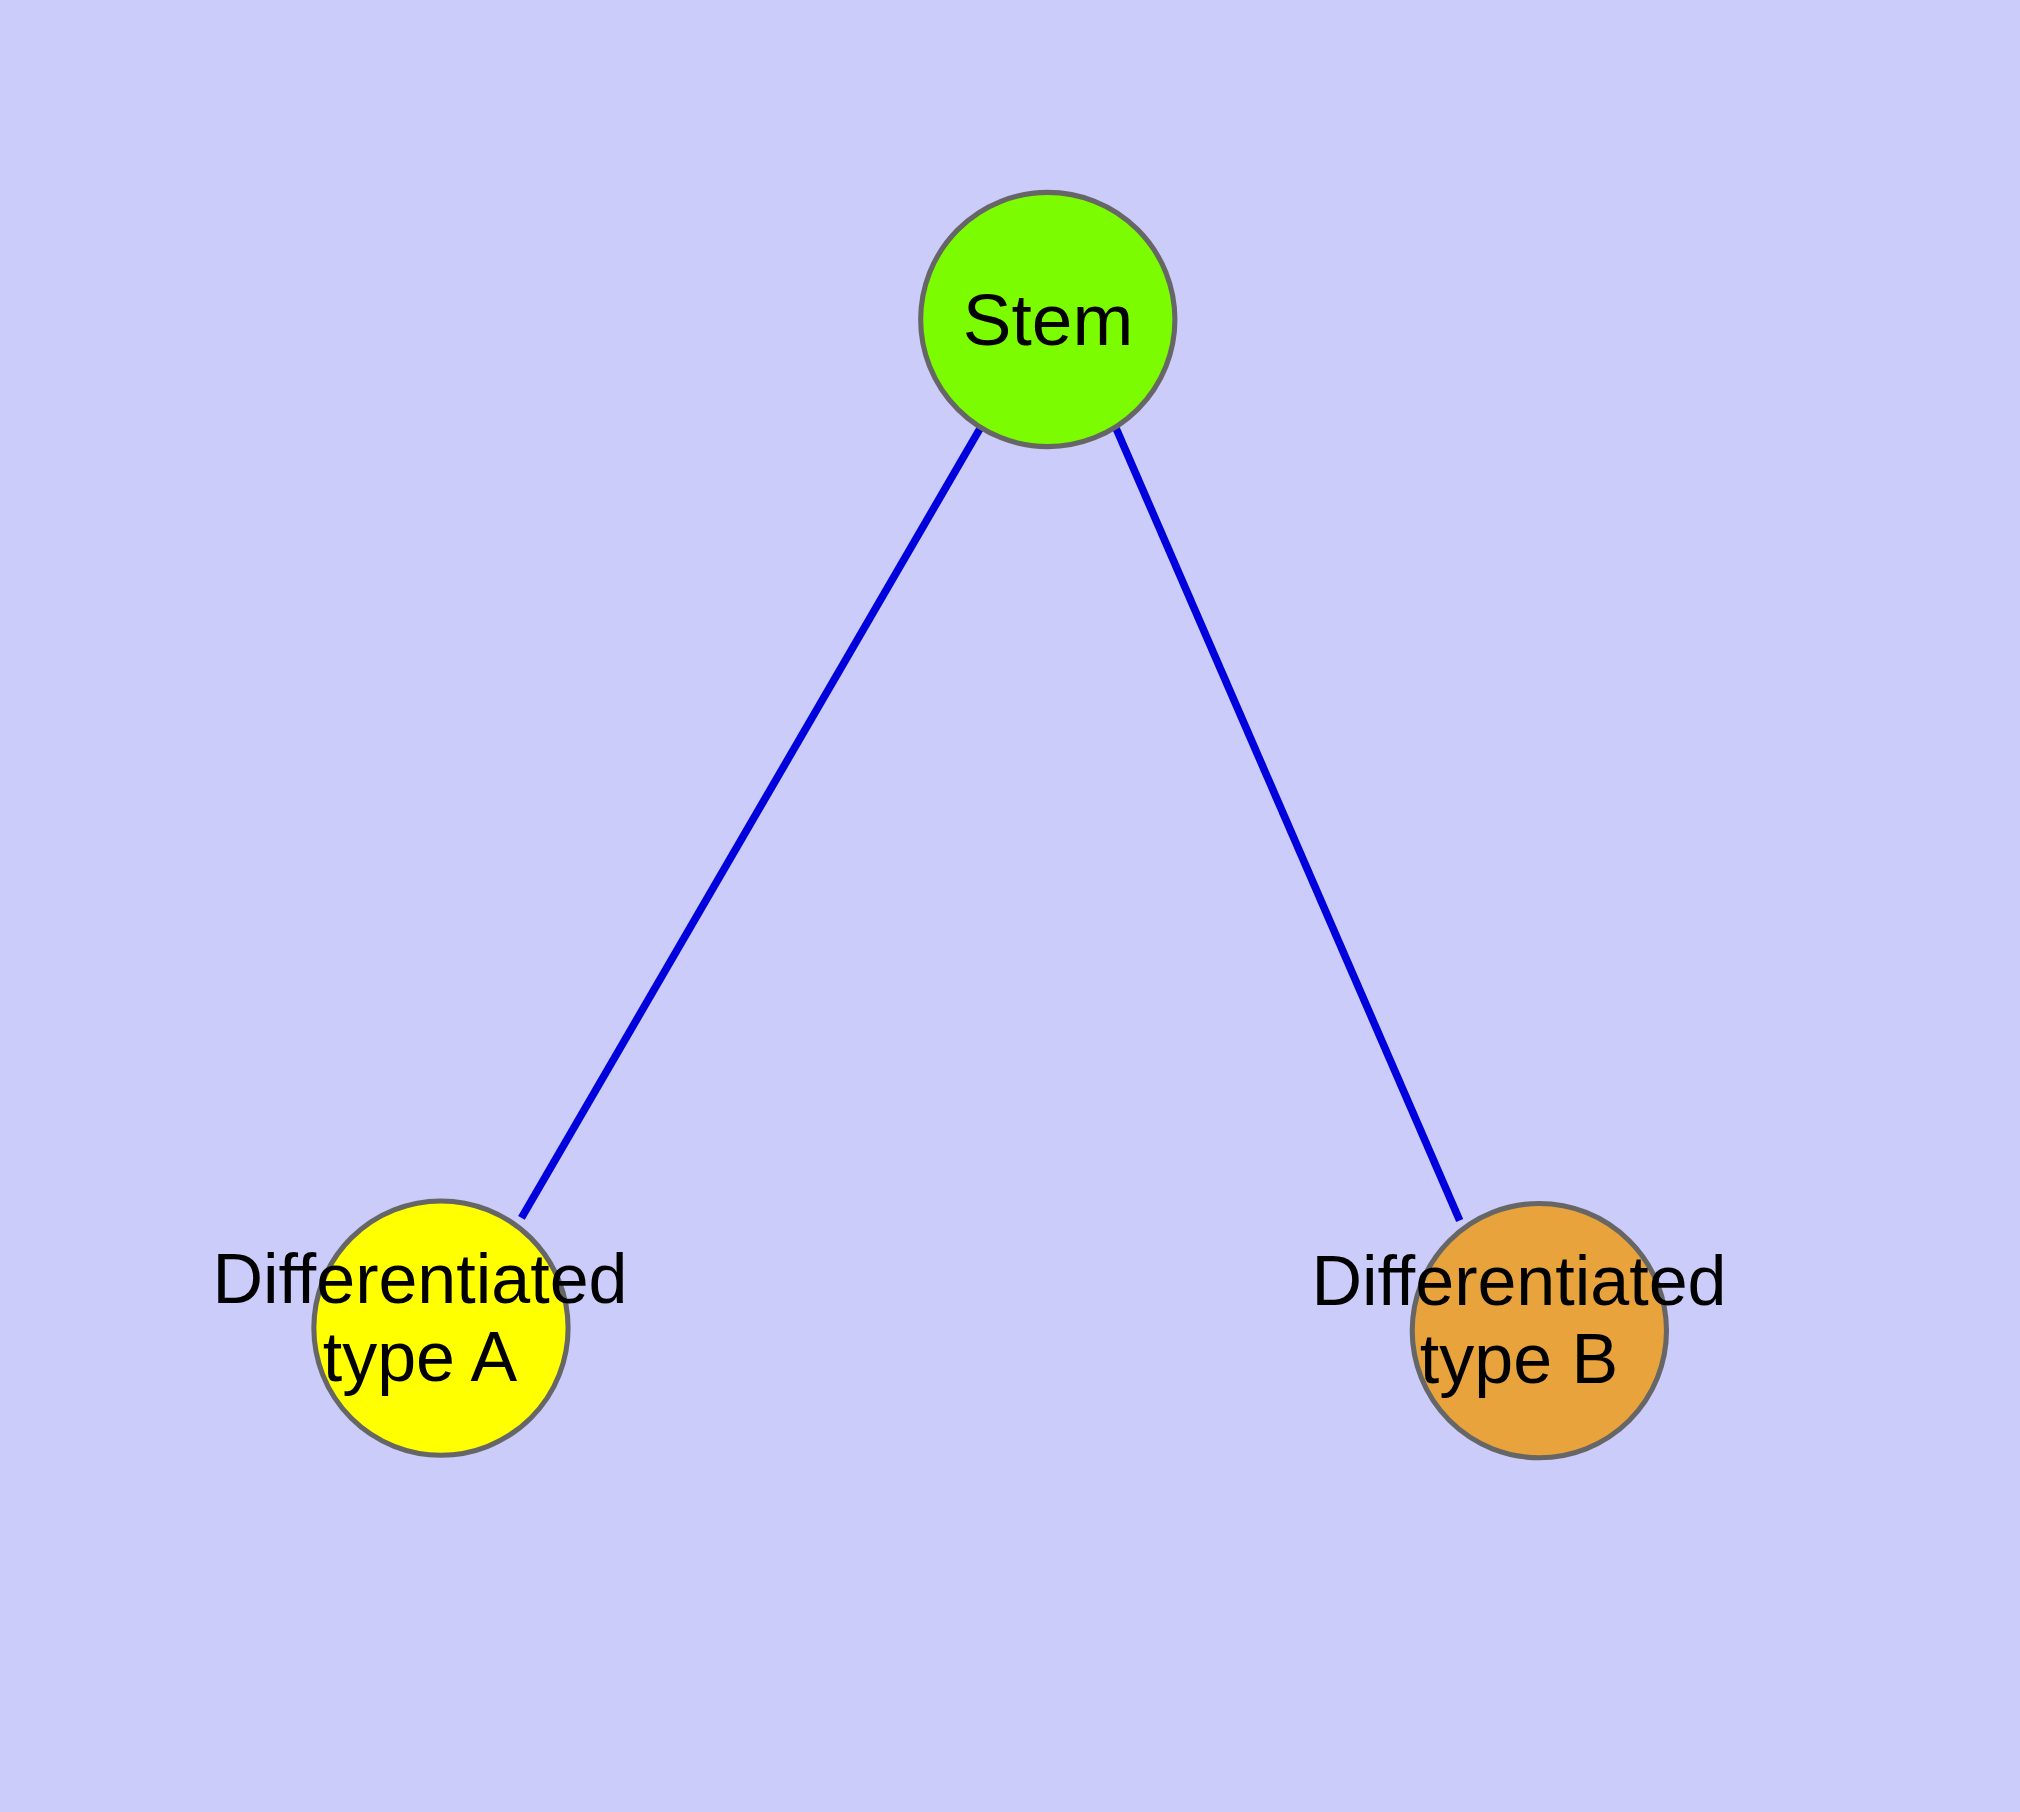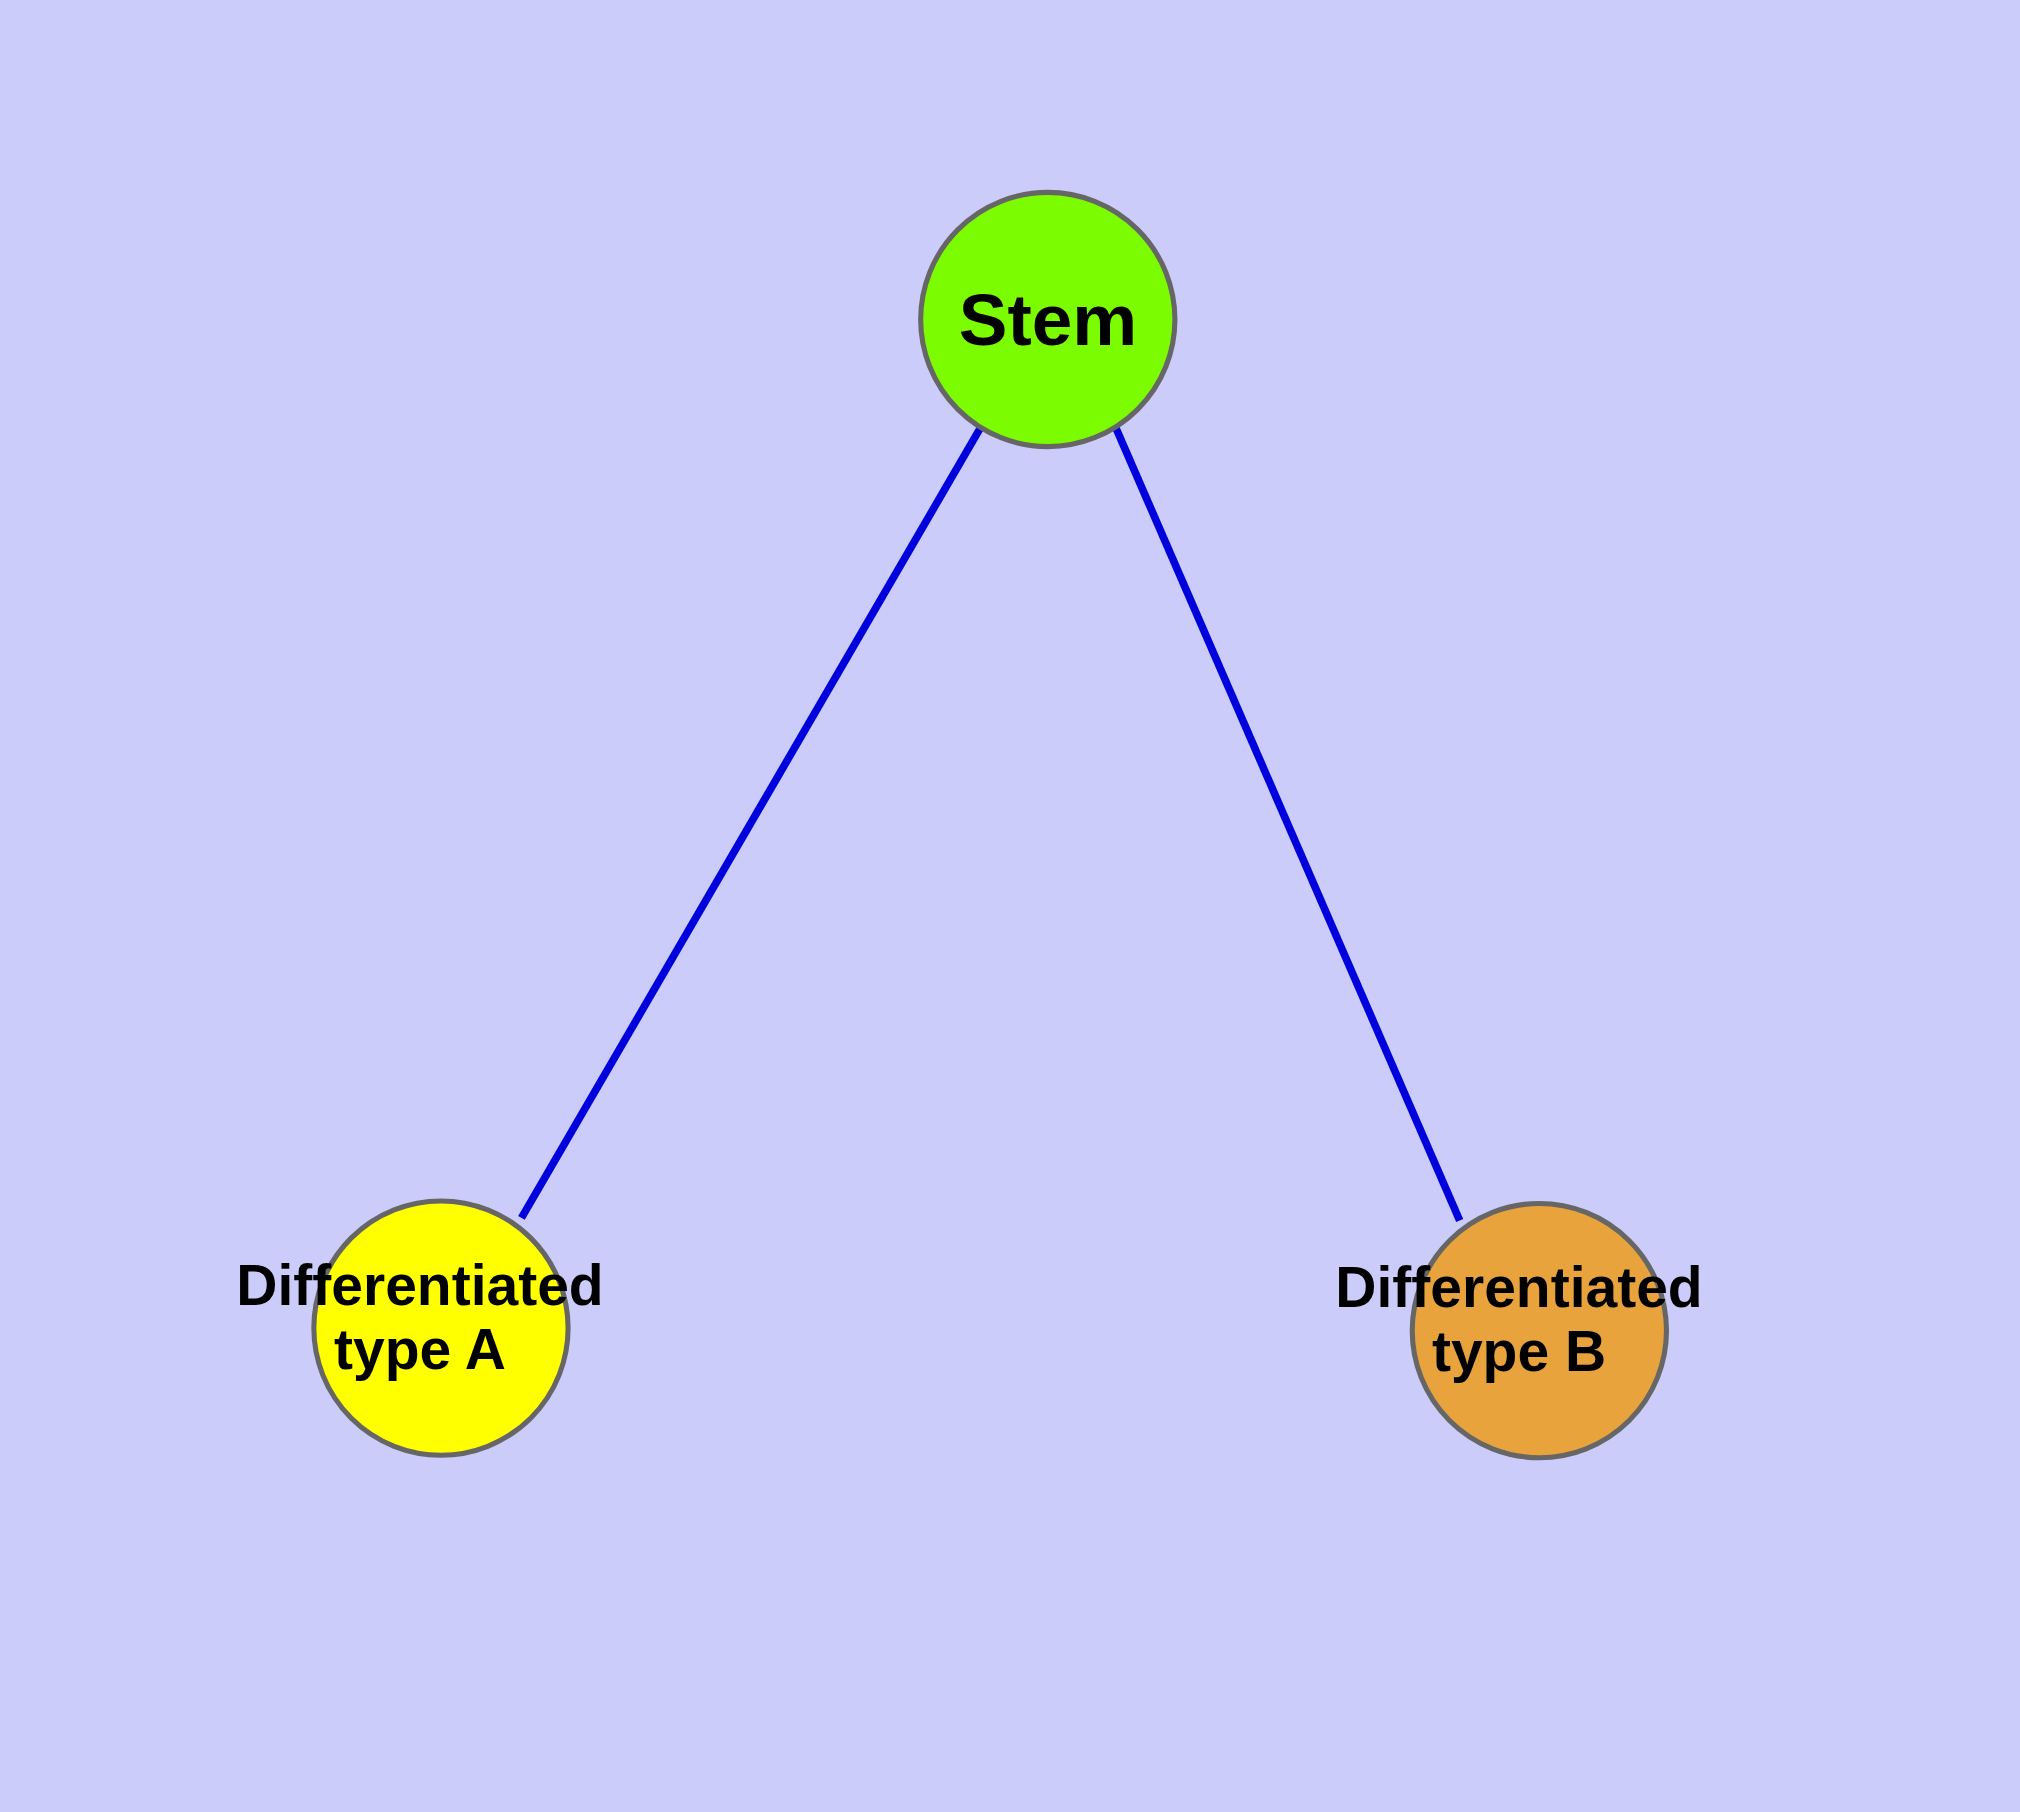--- a/index.html
+++ b/index.html
@@ -21,32 +21,32 @@
   #graph-svg {
     position: absolute;
     left: 0;
     top: 0;
     width: 2021px;
     height: 1812px;
   }
   .node-label {
     position: absolute;
     color: #000000;
-    font-weight: bold;
+    font-weight: normal;
     text-align: center;
     line-height: 1.12;
     white-space: pre;
     pointer-events: none;
     transform: translate(-50%, -50%);
   }
   .label-stem {
     font-size: 73px;
   }
   .label-diff {
-    font-size: 57px;
+    font-size: 70px;
   }
 </style>
 </head>
 <body>
 
 <div id="canvas" style="background: rgb(204, 204, 250);">
 
   <svg id="graph-svg" viewBox="0 0 2384 2138" xmlns="http://www.w3.org/2000/svg">
 
     <g>

